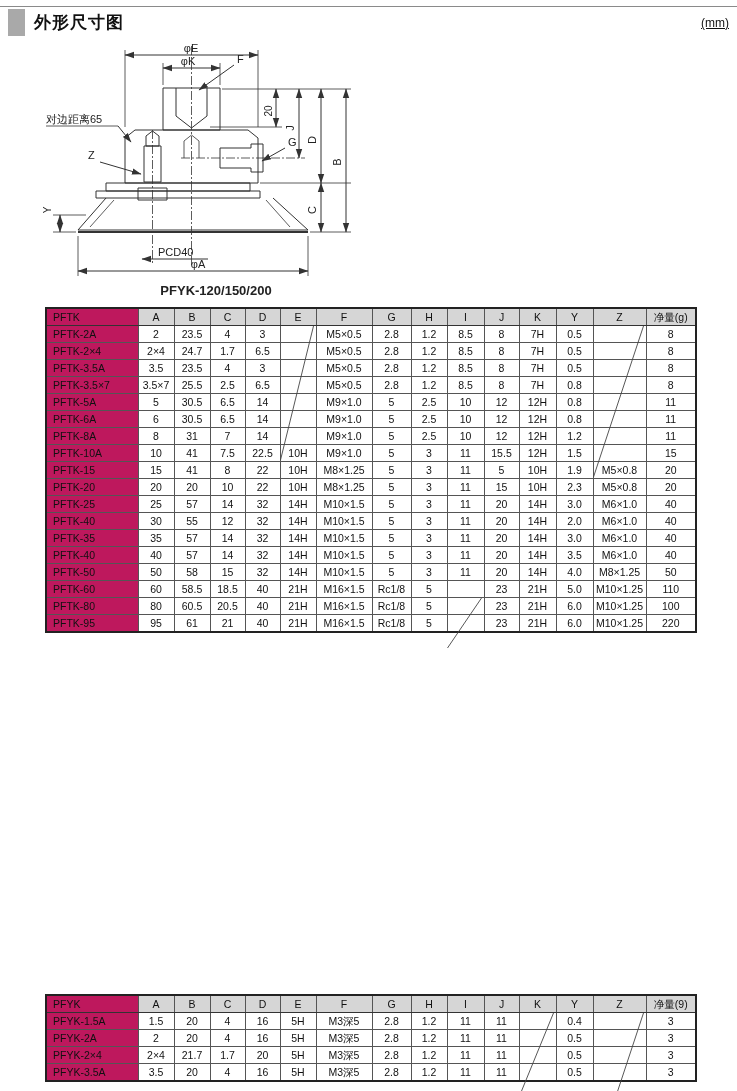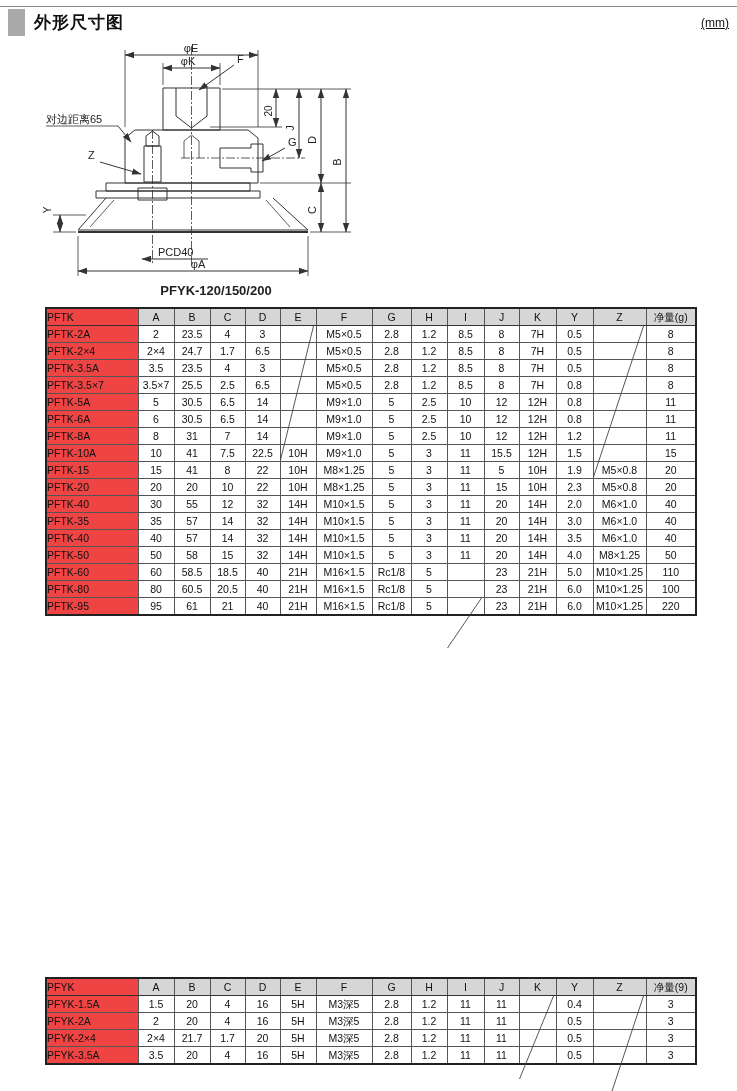--- a/index.html
+++ b/index.html
@@ -11,21 +11,21 @@
   .unit-note{position:absolute;right:8px;top:16px;font-size:12px;text-decoration:underline;}
   .drawing{position:absolute;left:22px;top:40px;width:345px;height:268px;margin-left:16px;}
   svg text{font-family:"Liberation Sans","DejaVu Sans",sans-serif;fill:#222;}
   .tbl-wrap{position:absolute;left:45px;width:650px;}
   #tbl0{top:307px;}
   #tbl1{top:668px;}
   table.dims{border-collapse:collapse;table-layout:fixed;width:650px;font-size:10.5px;line-height:1;}
   table.dims th,table.dims td{border:1px solid #555;height:16px;padding:0;text-align:center;
         overflow:hidden;white-space:nowrap;font-weight:normal;color:#111;}
   table.dims thead th{background:#d6d6d6;border-bottom:1px solid #333;}
-  table.dims td.rowhead,table.dims th.rowhead{background:#ef4444;text-align:left;}
+  table.dims td.rowhead,table.dims th.rowhead{background:#be185d;text-align:left;padding-left:6px;}
   table.dims{border:2px solid #222;}
   .slash-svg{position:absolute;left:0;top:0;pointer-events:none;}
 </style>
 </head>
 <body>
 
 <div class="page">
   <div class="toprule"></div>
   <div class="title-block"></div>
   <div class="page-title">外形尺寸图</div>
@@ -317,20 +317,37 @@
             <td>5</td>
             <td>3</td>
             <td>11</td>
             <td>15</td>
             <td>10H</td>
             <td>2.3</td>
             <td>M5×0.8</td>
             <td>20</td>
           </tr>
           <tr>
+            <td class="rowhead">PFTK-25</td>
+            <td>25</td>
+            <td>57</td>
+            <td>14</td>
+            <td>32</td>
+            <td>14H</td>
+            <td>M10×1.5</td>
+            <td>5</td>
+            <td>3</td>
+            <td>11</td>
+            <td>20</td>
+            <td>14H</td>
+            <td>3.0</td>
+            <td>M6×1.0</td>
+            <td>40</td>
+          </tr>
+          <tr>
             <td class="rowhead">PFTK-40</td>
             <td>30</td>
             <td>55</td>
             <td>12</td>
             <td>32</td>
             <td>14H</td>
             <td>M10×1.5</td>
             <td>5</td>
             <td>3</td>
             <td>11</td>

